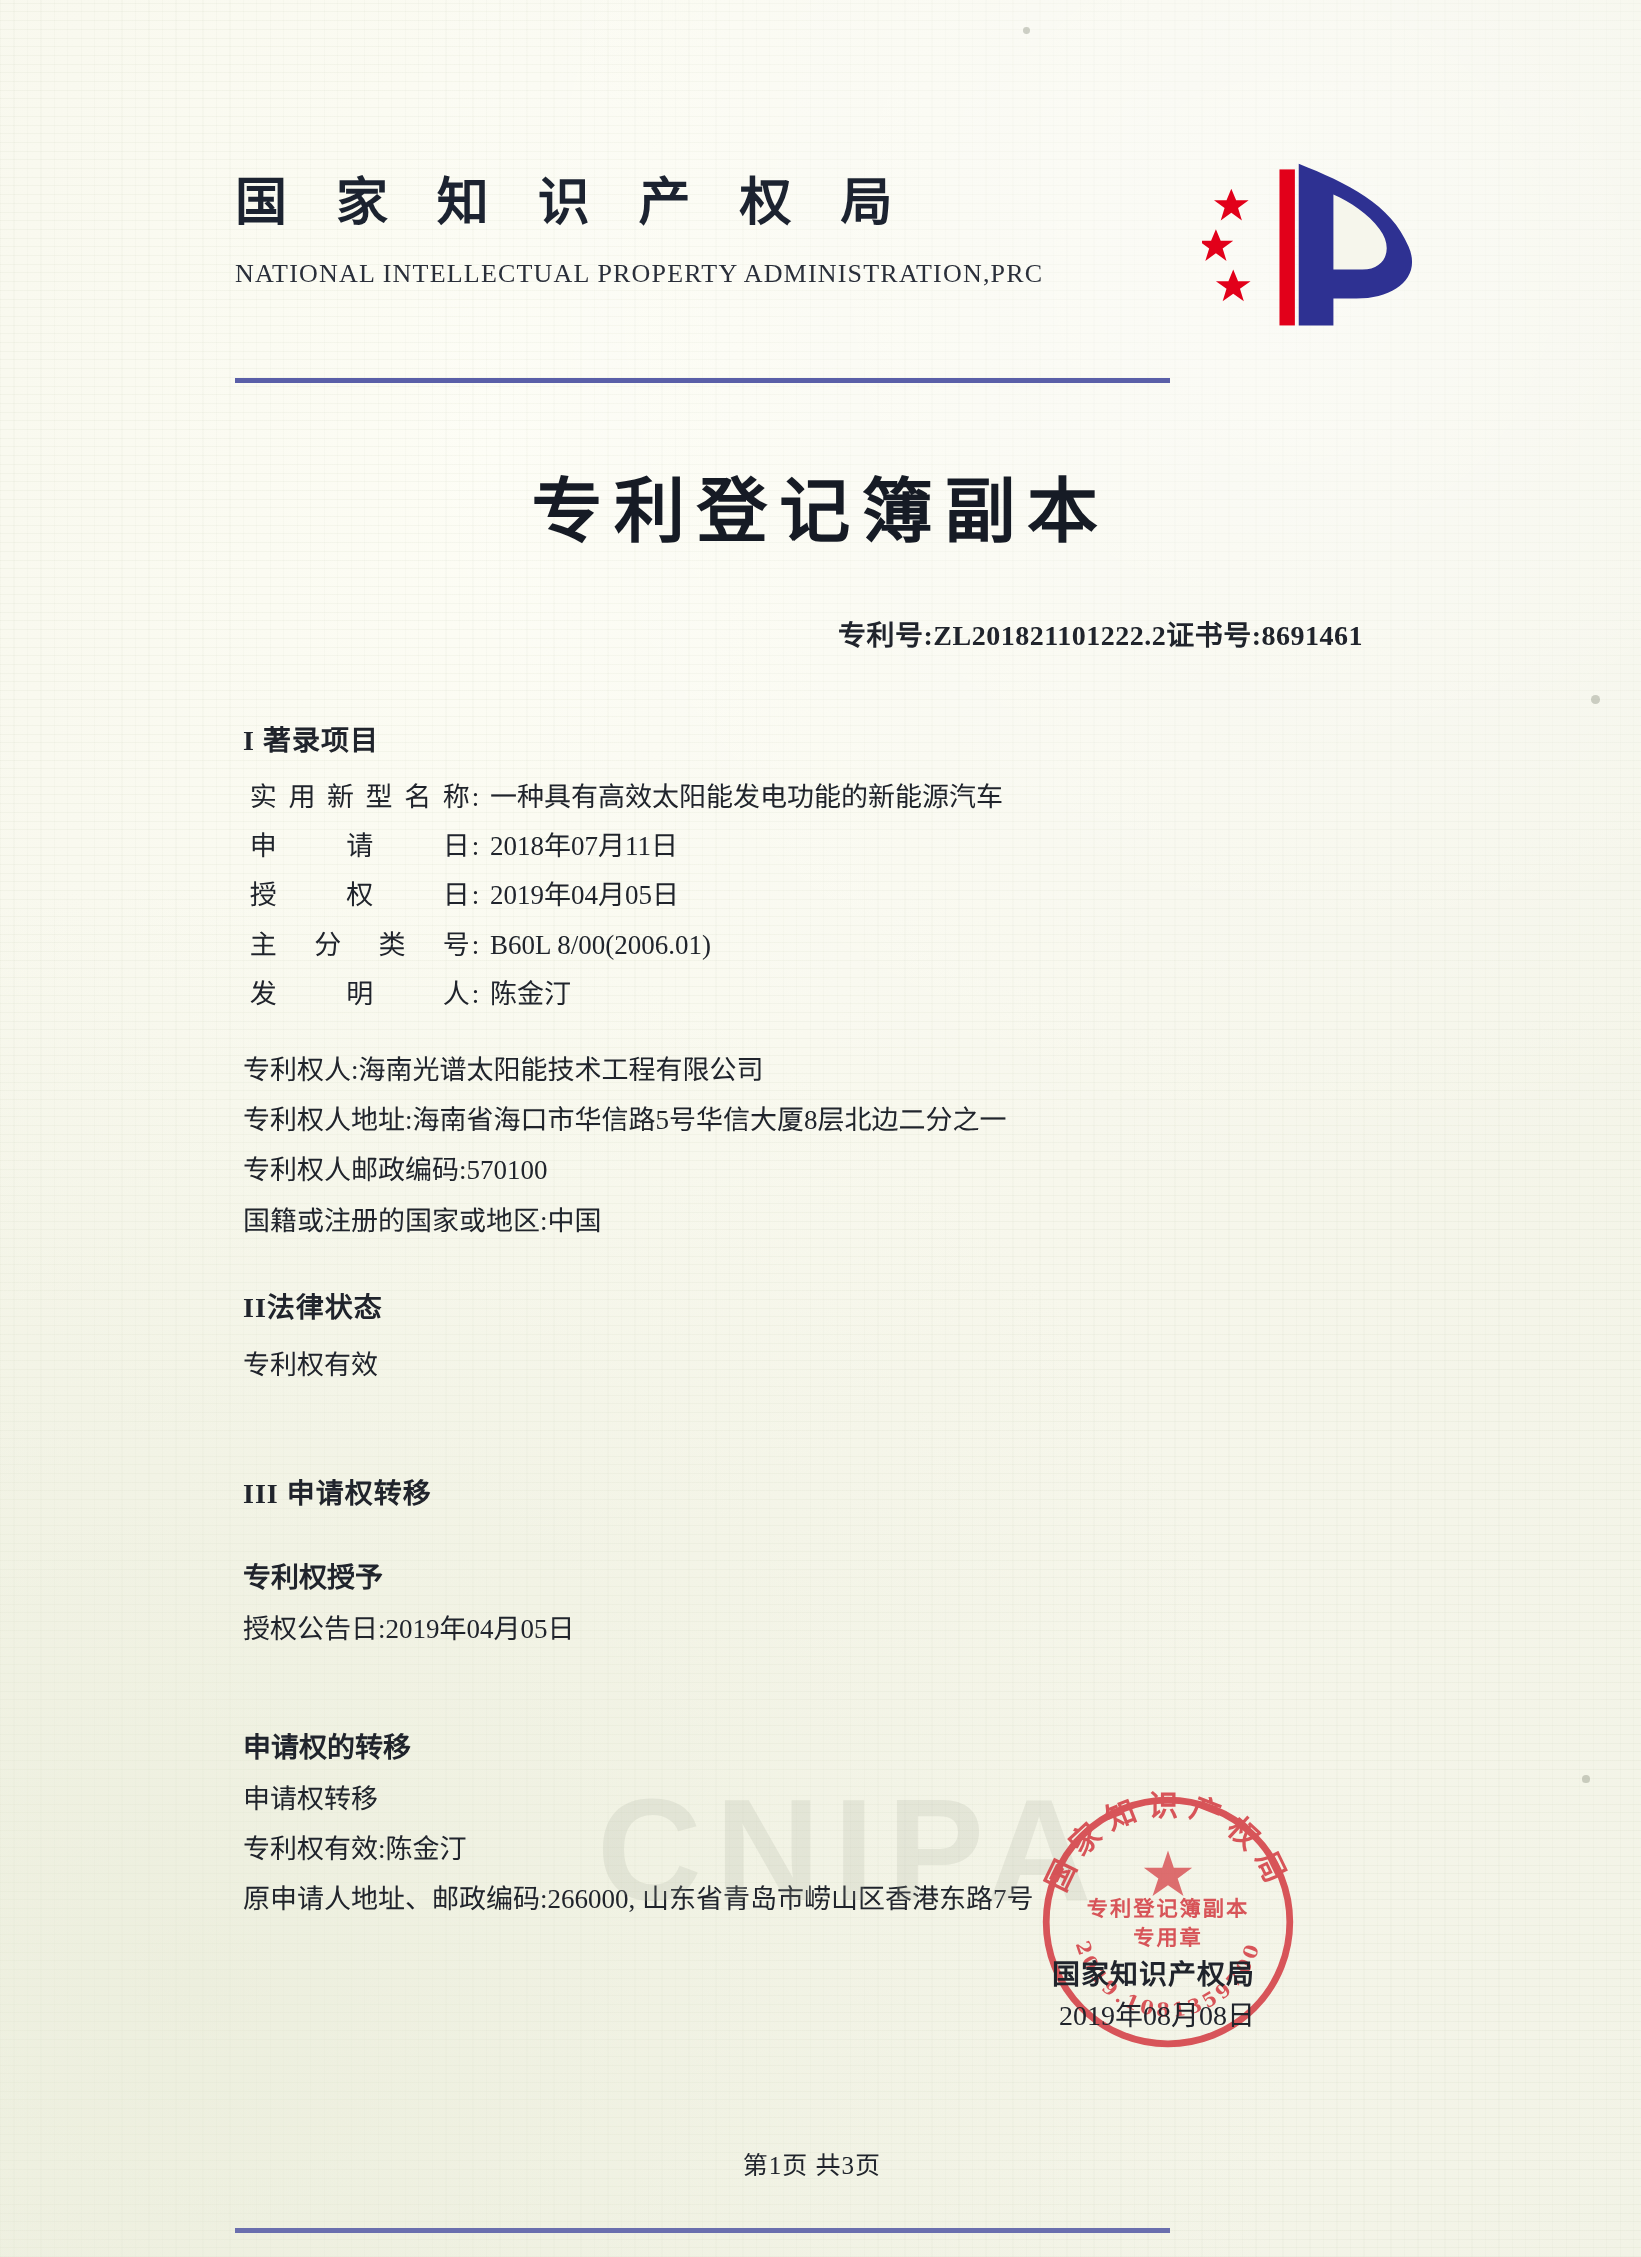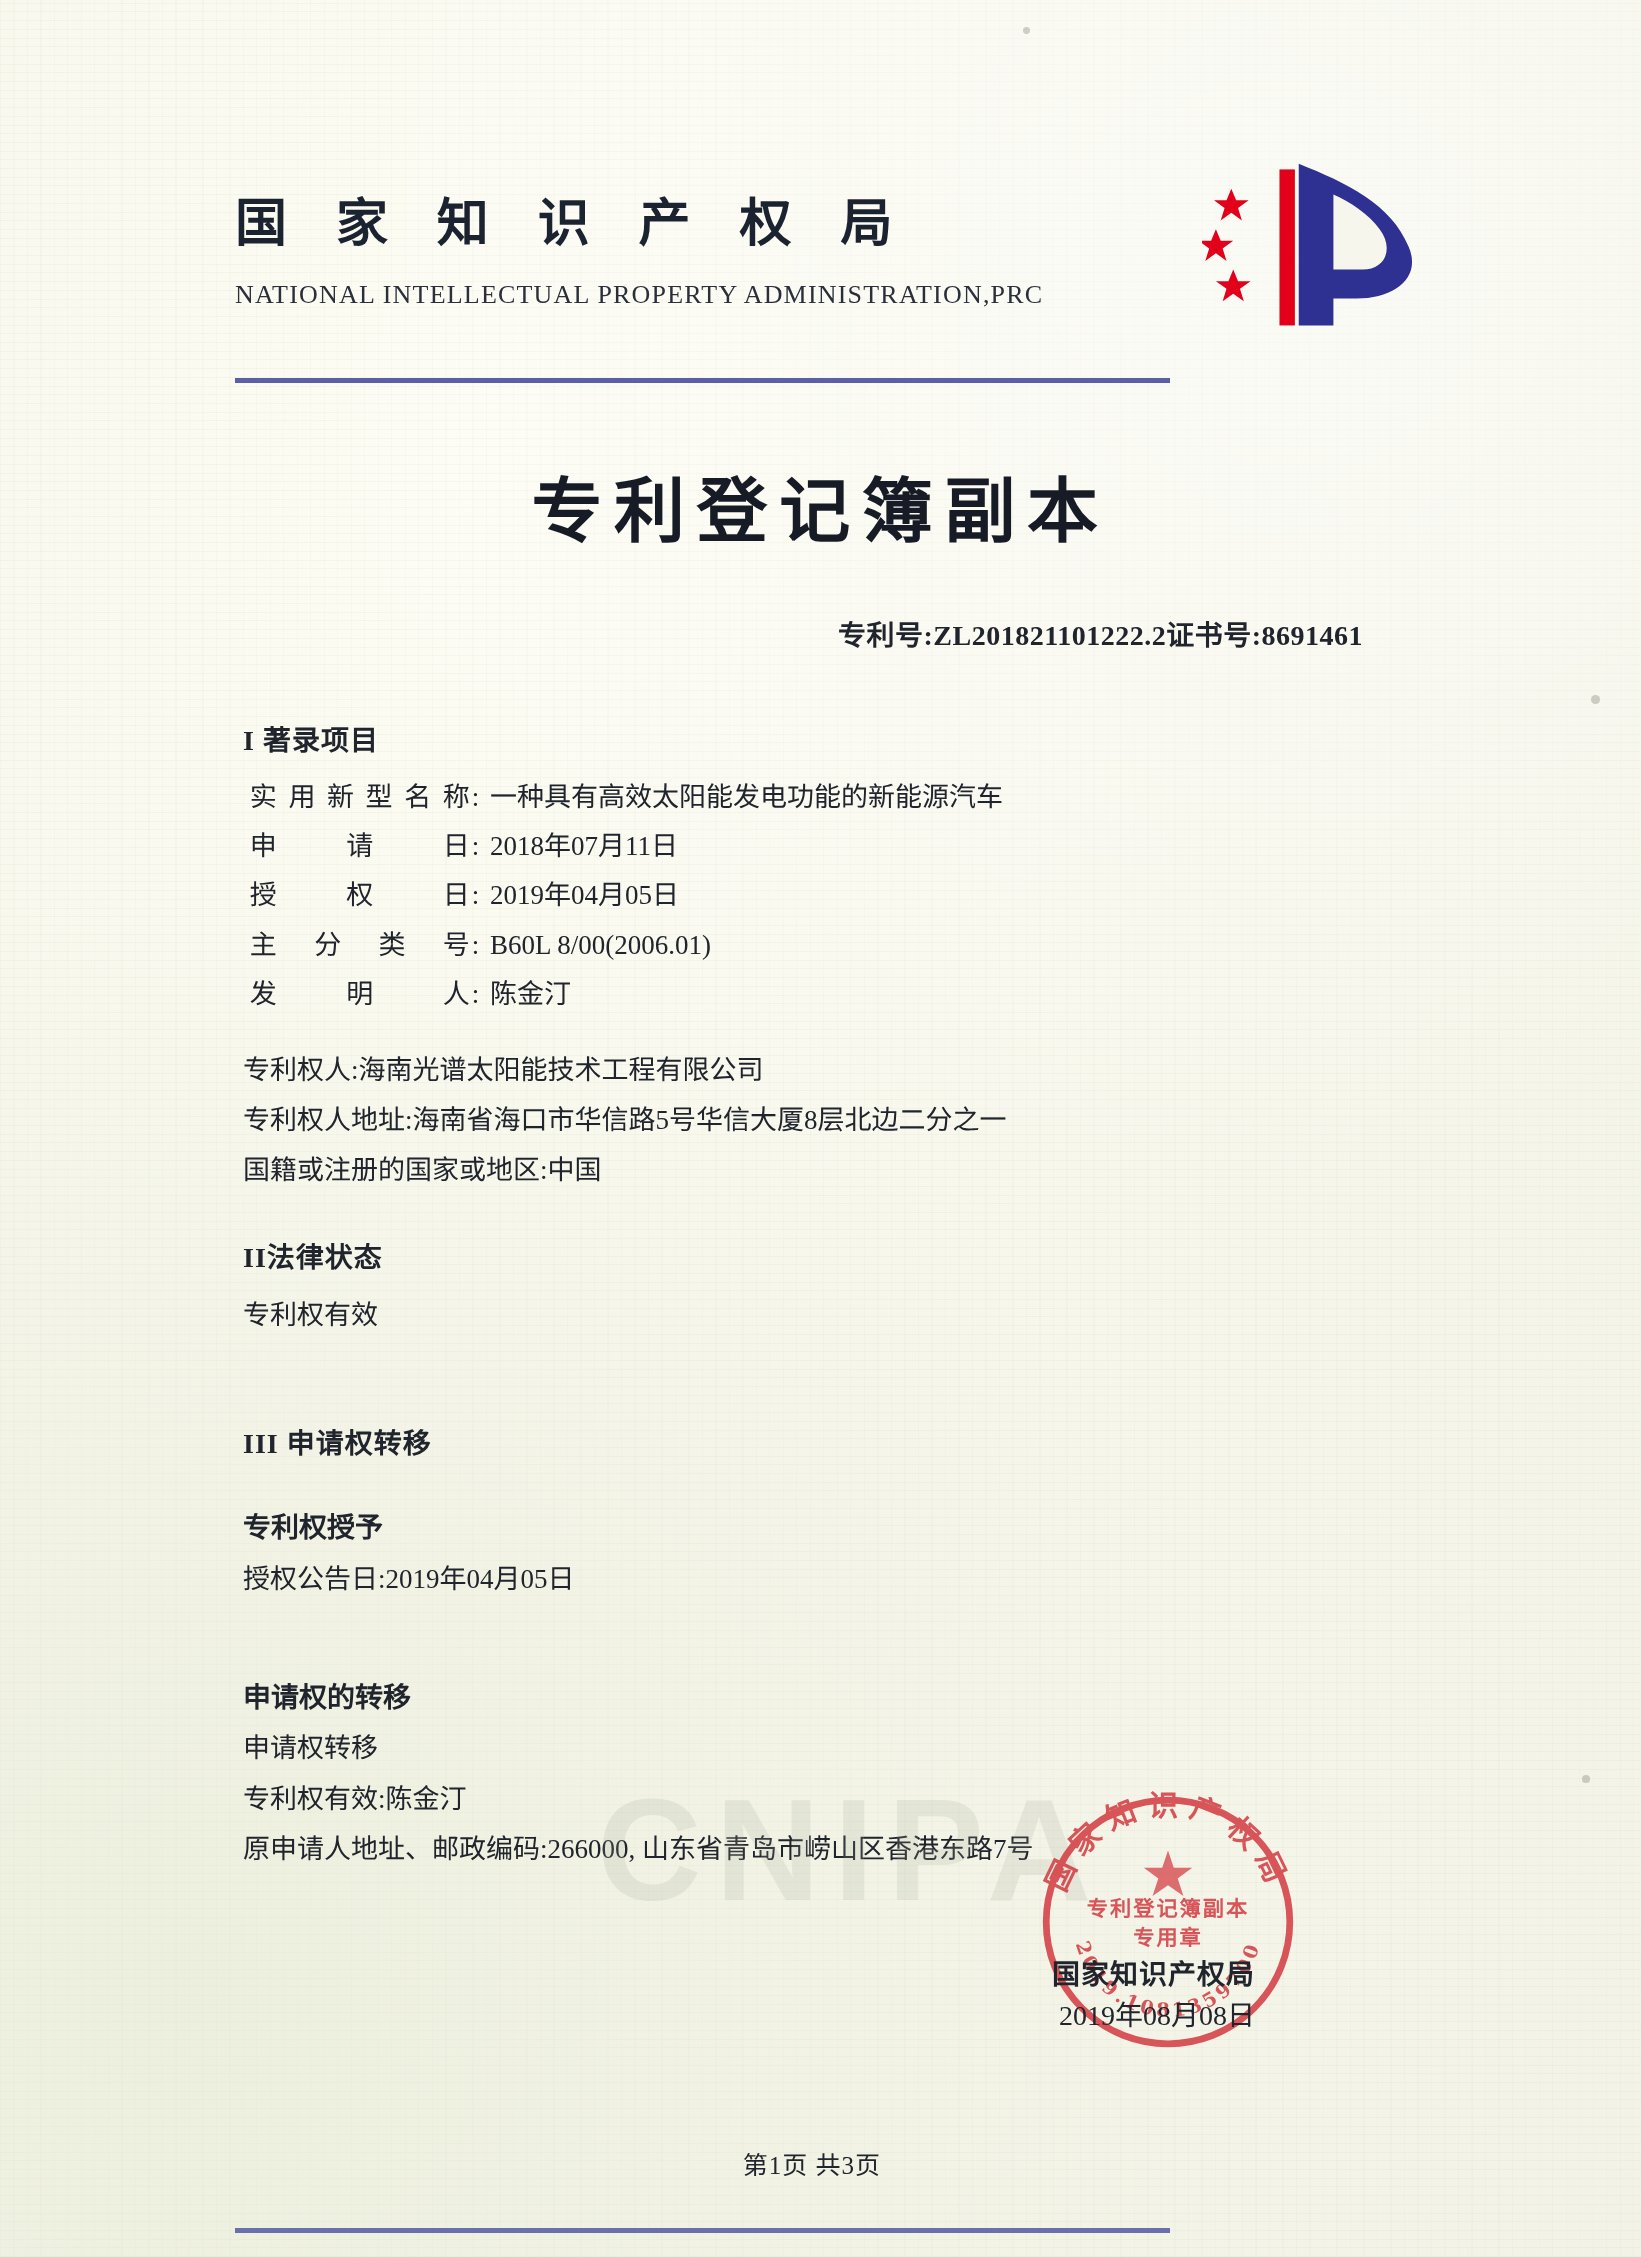--- a/index.html
+++ b/index.html
@@ -41,21 +41,21 @@
   }
   .content {
     position: relative;
     z-index: 5;
   }
 
   
   .header {
     position: absolute;
     left: 235px;
-    top: 194px;
+    top: 173px;
     width: 1173px;
   }
   .org-cn {
     font-family: "DejaVu Serif", "Liberation Serif", serif;
     font-weight: bold;
     font-size: 52px;
     letter-spacing: 15.4px;
     color: #1c2330;
     line-height: 1.1;
     white-space: nowrap;
@@ -302,20 +302,21 @@
             <span class="spread">发明人</span>
             <span class="colon">:</span>
           </div>
         <div class="v">陈金汀</div>
       </div>
 
       <div class="block-gap-sm"></div>
 
       <div class="line">专利权人:海南光谱太阳能技术工程有限公司</div>
       <div class="line">专利权人地址:海南省海口市华信路5号华信大厦8层北边二分之一</div>
+      <div class="line">专利权人邮政编码:570100</div>
       <div class="line">国籍或注册的国家或地区:中国</div>
 
       <div class="block-gap-sm"></div>
 
       <div class="section-head">II法律状态</div>
       <div class="line">专利权有效</div>
 
       <div class="block-gap-lg"></div>
 
       <div class="section-head">III 申请权转移</div>

